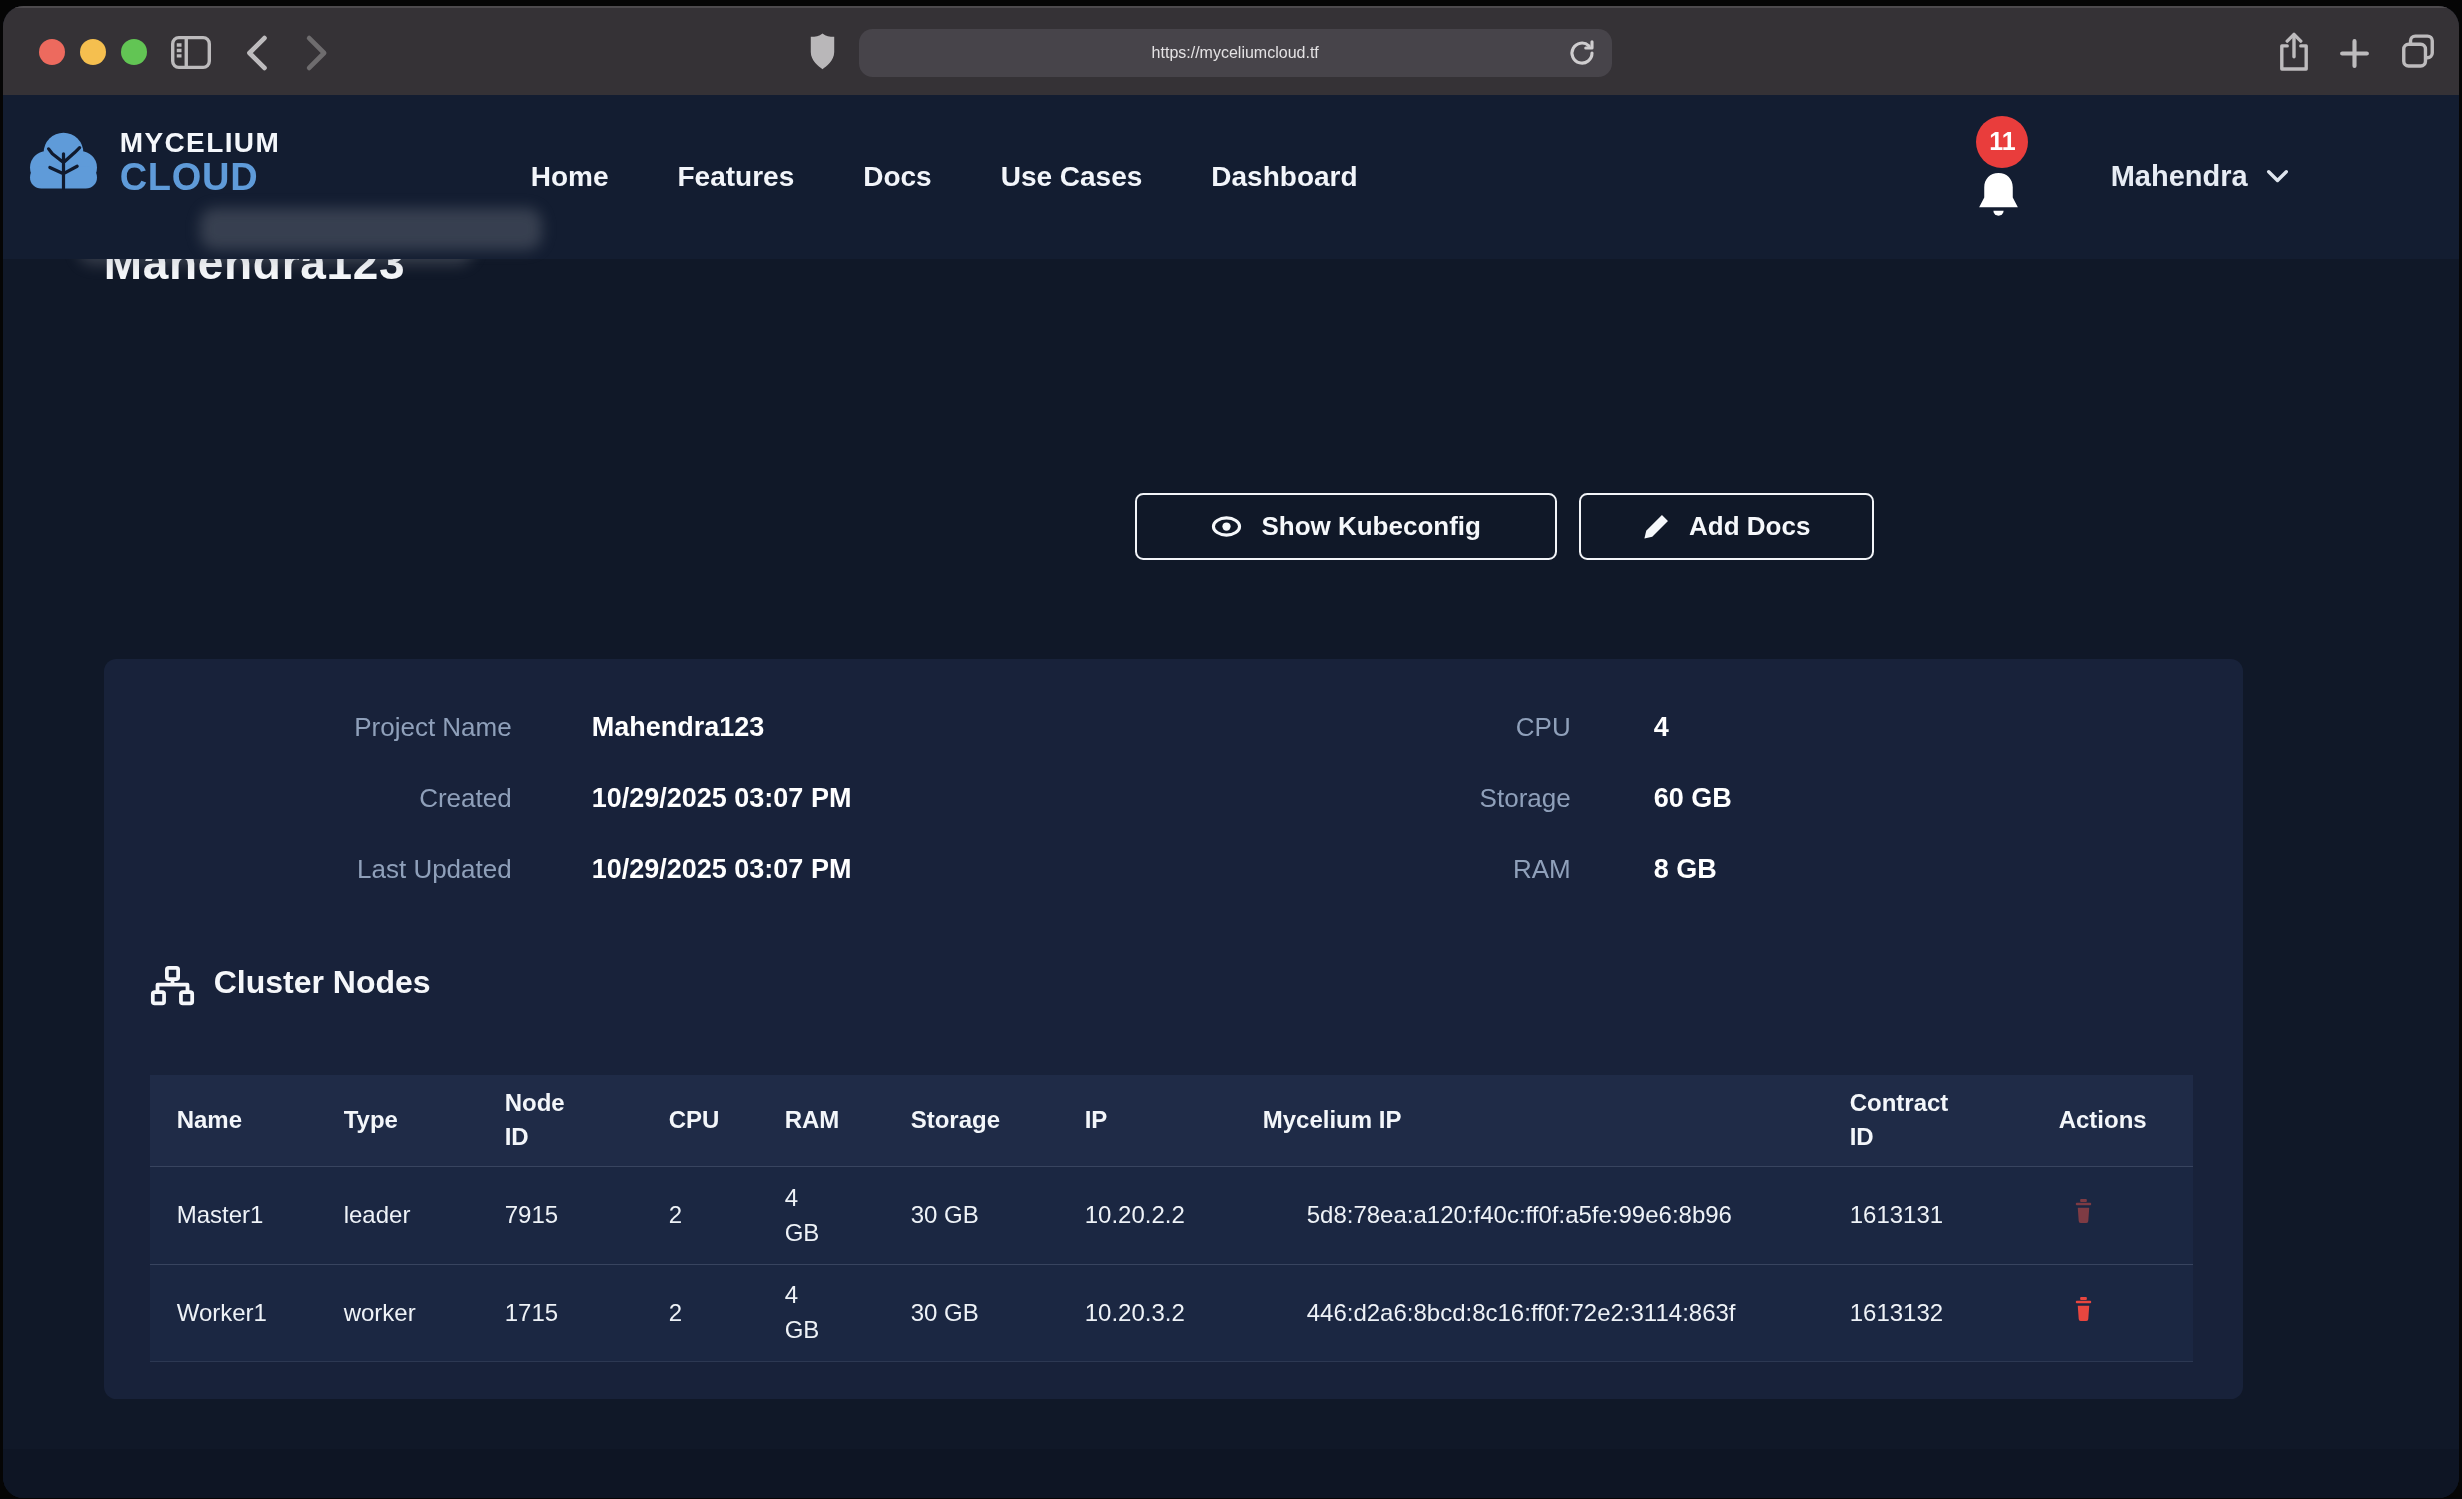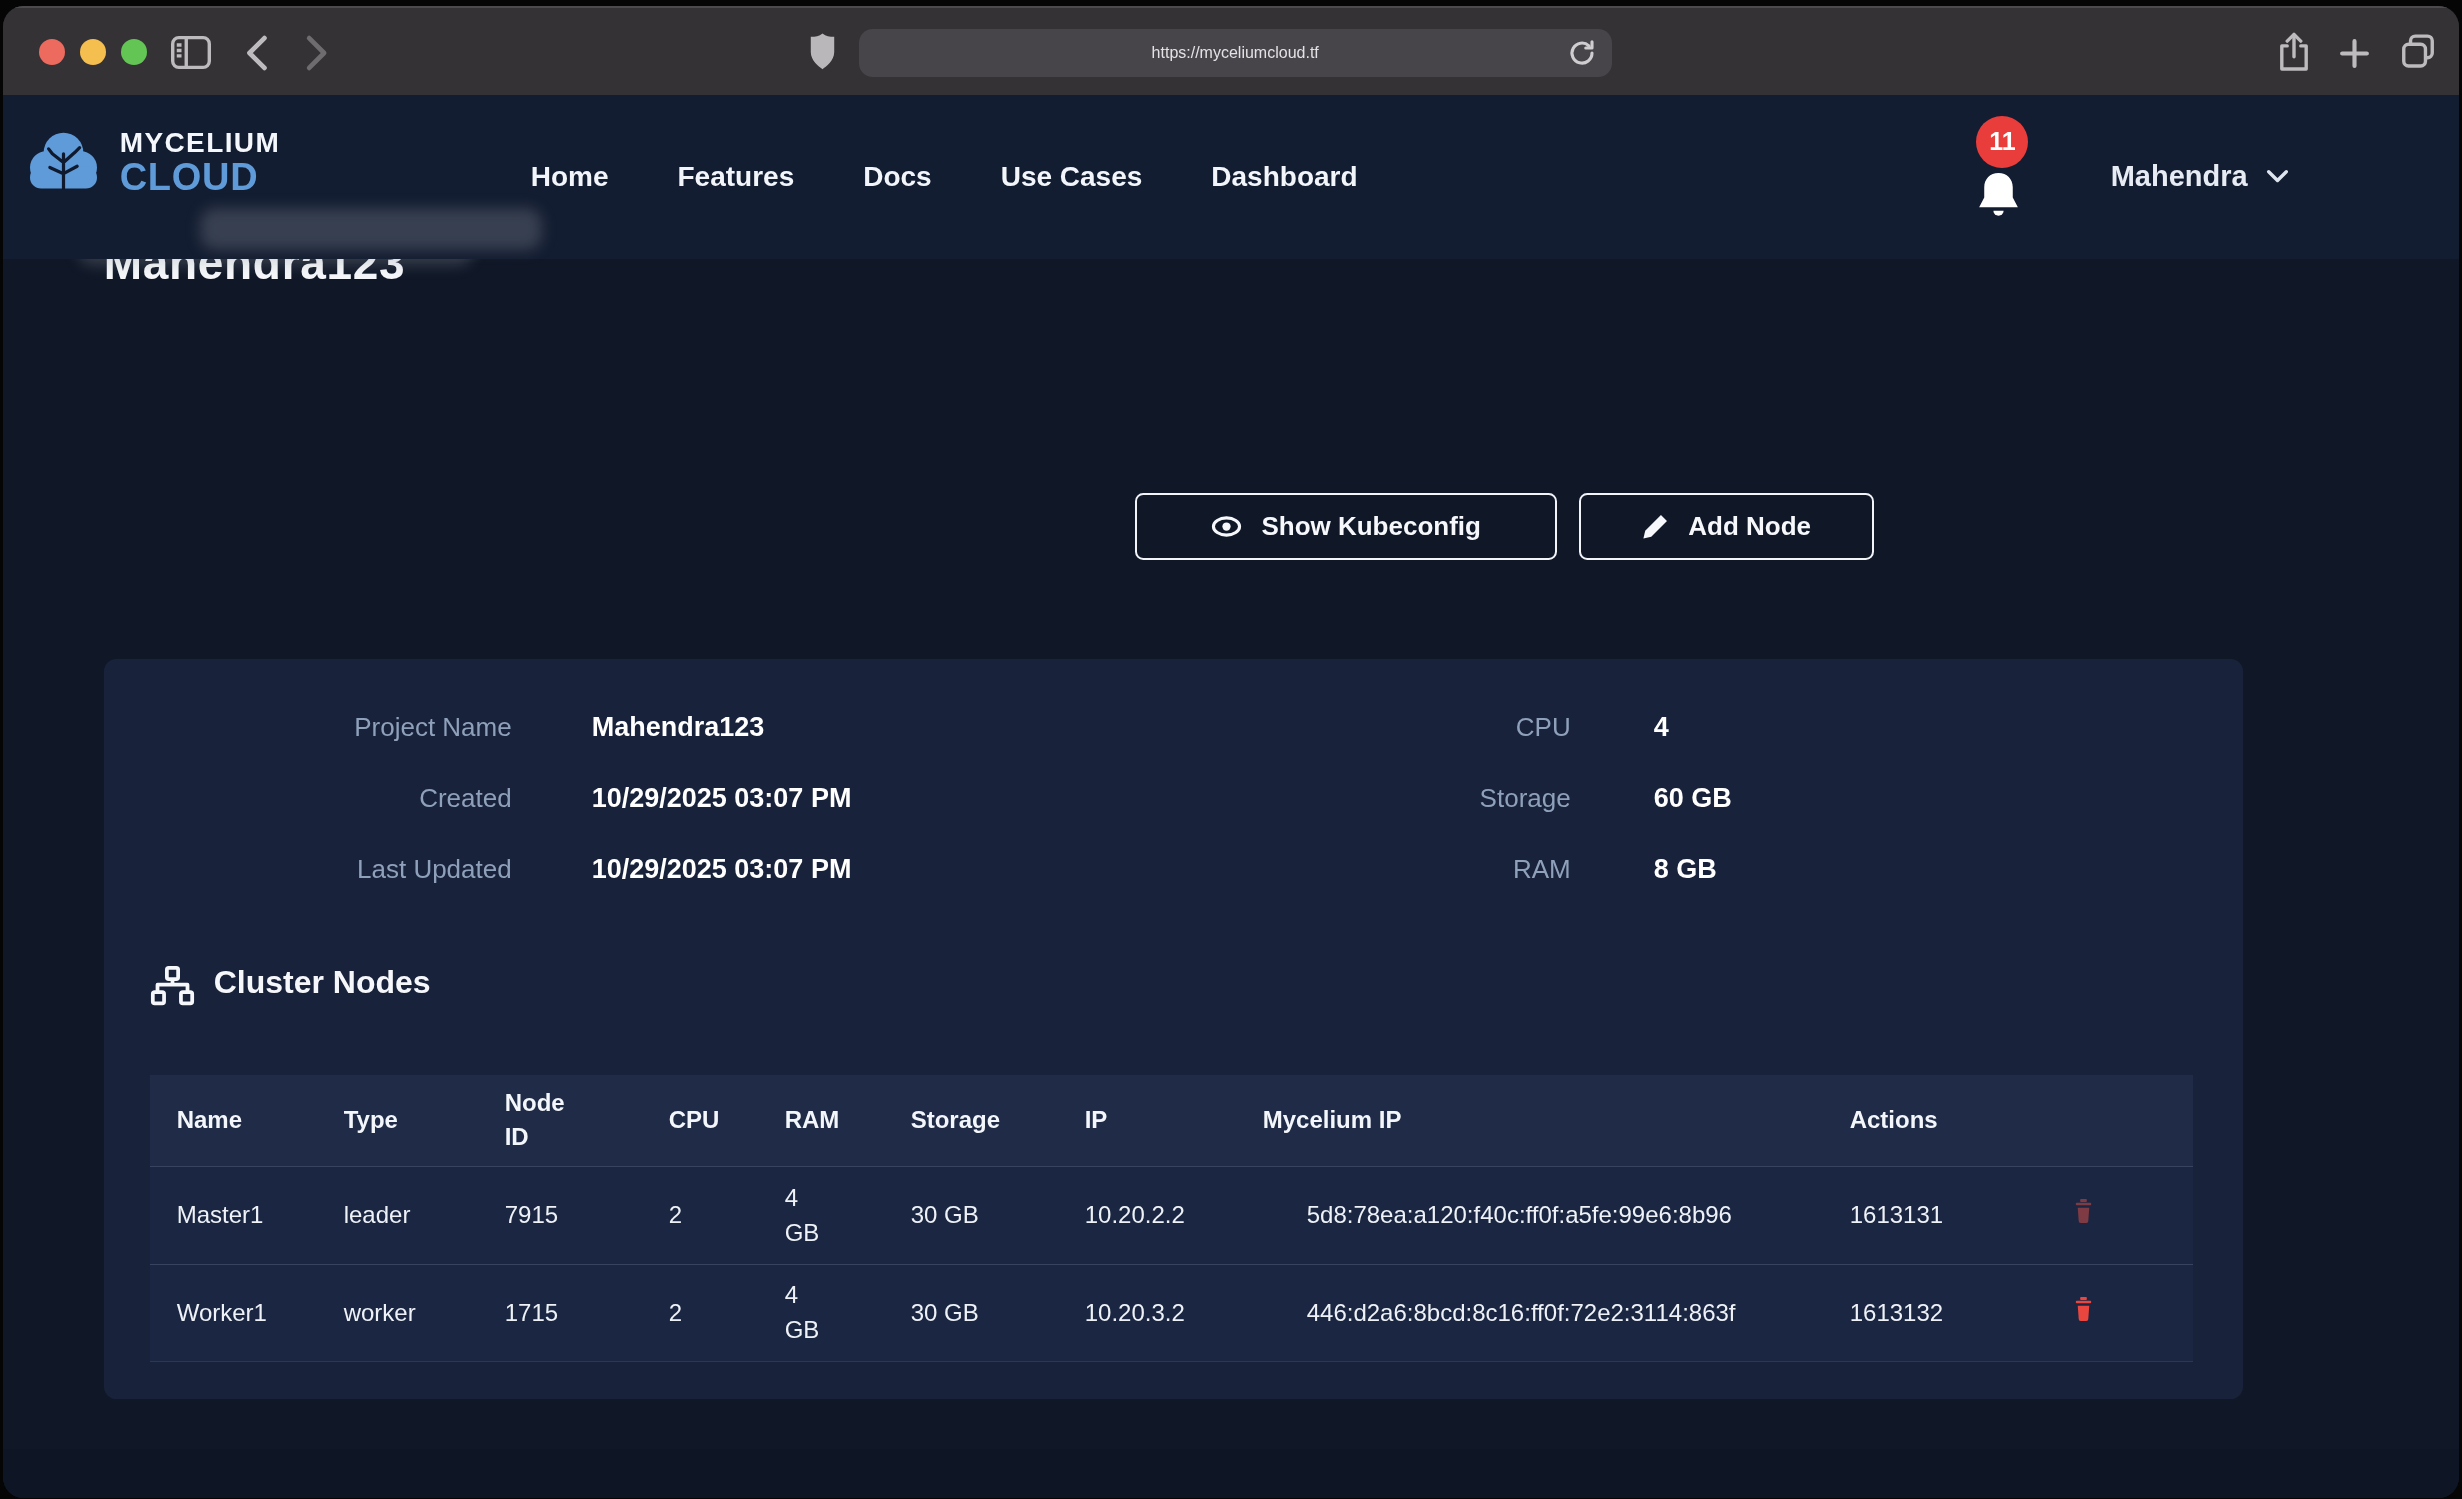--- a/index.html
+++ b/index.html
@@ -209,21 +209,21 @@
             </svg>
       </span>
       <span>Show Kubeconfig</span>
     </button>
     <button class="btn btn-add">
       <span>
         <svg width="29" height="29" viewBox="0 0 48 48">
               <path fill="currentColor" d="M33 5l10 10-26 26-13 3 3-13L33 5z"></path>
             </svg>
       </span>
-      <span>Add Node</span>
+      <span>Add Docs</span>
     </button>
   </div>
 
   <div class="card">
 
     <div class="ig g1">
       <div class="irow">
         <span class="lbl">Project Name</span>
         <span class="val">Mahendra123</span>
       </div>
@@ -267,20 +267,21 @@
     <div class="table">
       <div class="trow head">
         <div class="cell">Name</div>
         <div class="cell">Type</div>
         <div class="cell"><span class="wrapcap w-nodeid">Node ID</span></div>
         <div class="cell">CPU</div>
         <div class="cell">RAM</div>
         <div class="cell">Storage</div>
         <div class="cell">IP</div>
         <div class="cell">Mycelium IP</div>
+        <div class="cell"><span class="wrapcap w-contract">Contract ID</span></div>
         <div class="cell">Actions</div>
       </div>
 
       <div class="trow body">
         <div class="cell">Master1</div>
         <div class="cell">leader</div>
         <div class="cell">7915</div>
         <div class="cell">2</div>
         <div class="cell"><span class="wrapcap w-ram">4 GB</span></div>
         <div class="cell">30 GB</div>

